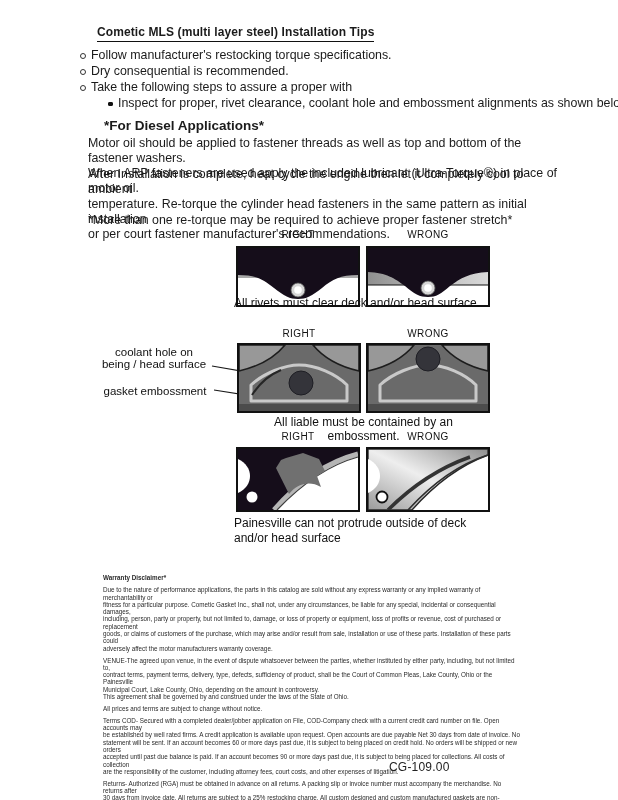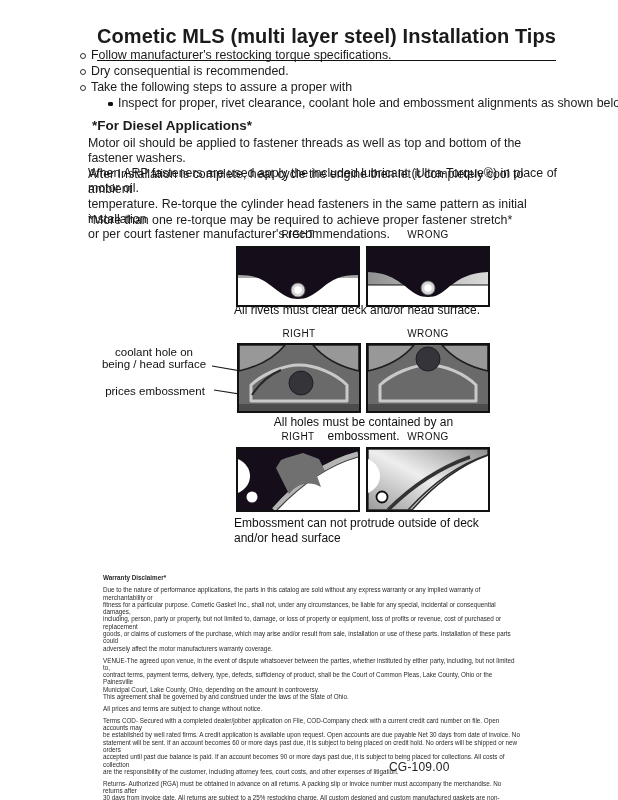--- a/index.html
+++ b/index.html
@@ -3,35 +3,35 @@
 <meta charset="utf-8">
 <style>
   html,body{margin:0;padding:0;background:#ffffff;}
   .page{
     position:relative; width:618px; height:800px; background:#fff;
     font-family:"Liberation Sans", sans-serif; color:var(--ink,#1b1b1b);
     overflow:hidden;
   }
   .abs{position:absolute;}
   .title{
-    left:97px; top:25px; font-size:20px; font-weight:bold;
-    border-bottom:1.6px solid #111; padding-bottom:12px; letter-spacing:.1px;
+    left:97px; top:25px; font-size:12px; font-weight:bold;
+    border-bottom:1.6px solid #111; padding-bottom:2px; letter-spacing:.1px;
   }
   .tips{left:80px; top:47px; font-size:12.4px;}
   .tip-line{position:relative; line-height:16px; padding-left:11px; white-space:nowrap;}
   .tip-line .o-marker{
     position:absolute; left:0; top:6px; width:4px; height:4px;
     border:1px solid #333; border-radius:50%;
   }
   .tip-sub{margin-left:27px;}
   .tip-sub .b-marker{
     position:absolute; left:1px; top:6.5px; width:4.5px; height:4.5px;
     background:#111; border-radius:50%;
   }
-  .diesel-heading{left:92px; top:118px; font-size:13.5px; font-weight:bold;}
+  .diesel-heading{left:104px; top:118px; font-size:13.5px; font-weight:bold;}
   .body-par{left:88px; font-size:12.4px; line-height:15px; white-space:pre-line; width:470px;}
   .p1{top:136px;} .p2{top:167px;} .p3{top:213px;}
 
   .dg-label{font-size:10px; letter-spacing:.4px; text-align:center; width:124px; color:#111;}
   .panel{width:124px;}
   .panel svg{display:block;}
   .caption{font-size:12px; color:#111;}
   .ann{font-size:11.5px; text-align:center; color:#111; line-height:12px;}
   .leader{pointer-events:none;}
 
@@ -103,31 +103,31 @@
       <rect x="1" y="1" width="122" height="59" fill="#ffffff" stroke="#111" stroke-width="2"></rect>
       <rect x="2" y="20" width="120" height="19" fill="url(#g-band1)"></rect>
       <line x1="2" y1="39" x2="122" y2="39" stroke="#111" stroke-width="1.2"></line>
       <path d="M2,2 H122 V26 C103,27 95,32 84,40 C75,48 70,51 62,51 C54,51 48,48 39,40 C28,32 21,27 2,26 Z" fill="var(--diagram-dark,#150d1a)"></path>
       <circle cx="62" cy="42" r="7" fill="#d6d6d6" stroke="#5a5a5a" stroke-width="0.8"></circle>
       <circle cx="62" cy="42" r="3.8" fill="#ffffff"></circle>
       <rect x="1" y="1" width="122" height="59" fill="none" stroke="#111" stroke-width="2"></rect>
     </svg>
   </div>
 
-  <div class="abs caption" style="left:234px; top:303px;">All rivets must clear deck and/or head surface.</div>
+  <div class="abs caption" style="left:234px; top:296px;">All rivets must clear deck and/or head surface.</div>
 
   <div class="abs dg-label" style="left:237px; top:328px;">RIGHT</div>
   <div class="abs dg-label" style="left:366px; top:328px;">WRONG</div>
 
   <div class="abs ann" style="left:98px; top:346px; width:112px;">
     <div>coolant hole on</div>
     <div>being / head surface</div>
   </div>
   <div class="abs ann" style="left:98px; top:385px; width:114px;">
-    <div>prices embossment</div>
+    <div>gasket embossment</div>
   </div>
 
   <svg class="abs leader" style="left:0; top:330px;" width="618" height="100">
     <line x1="212" y1="36" x2="298" y2="51" stroke="#1a1a1a" stroke-width="1.1"></line>
     <line x1="214" y1="60" x2="265" y2="68" stroke="#1a1a1a" stroke-width="1.1"></line>
   </svg>
 
   <div class="abs panel" style="left:237px; top:343px;">
     <svg width="124" height="70" viewBox="0 0 124 70">
       <rect x="1" y="1" width="122" height="68" fill="var(--panel-gray,#6a6a6a)" stroke="#111" stroke-width="2"></rect>
@@ -146,21 +146,21 @@
       <rect x="1" y="1" width="122" height="68" fill="var(--panel-gray,#6a6a6a)" stroke="#111" stroke-width="2"></rect>
       <path d="M2,2 H48 C39,13 24,23 2,28 Z" fill="#989898" stroke="#1d1d1d" stroke-width="1.6"></path>
       <path d="M122,2 H76 C85,13 100,23 122,28 Z" fill="#989898" stroke="#1d1d1d" stroke-width="1.6"></path>
       <rect x="2" y="61" width="120" height="7" fill="#4c4c4c"></rect>
       <path d="M14,58 V42 C27,30 48,22 62,22 C79,22 99,31 110,42 V58 Z" fill="none" stroke="var(--emboss-light,#c9c9c9)" stroke-width="3" stroke-linejoin="round"></path>
       <circle cx="62" cy="16" r="12" fill="#34343a" stroke="#1e1e24" stroke-width="1"></circle>
       <rect x="1" y="1" width="122" height="68" fill="none" stroke="#111" stroke-width="2"></rect>
     </svg>
   </div>
 
-  <div class="abs caption" style="left:237px; top:415px; width:253px; text-align:center;">All holes must be contained by an embossment.</div>
+  <div class="abs caption" style="left:237px; top:415px; width:253px; text-align:center;">All liable must be contained by an embossment.</div>
 
   <div class="abs dg-label" style="left:236px; top:431px;">RIGHT</div>
   <div class="abs dg-label" style="left:366px; top:431px;">WRONG</div>
 
   <div class="abs panel" style="left:236px; top:447px;">
     <svg width="124" height="65" viewBox="0 0 124 65">
       <rect x="1" y="1" width="122" height="63" fill="#ffffff" stroke="#111" stroke-width="2"></rect>
       <path d="M2,2 H122 V8 C95,18 68,38 46,63 L2,63 Z" fill="var(--diagram-dark,#150d1a)"></path>
       <path d="M40,63 C60,40 88,18 122,8 L122,63 Z" fill="#ffffff"></path>
       <path d="M38,63 C59,39 87,16 122,7" fill="none" stroke="#b5b5b5" stroke-width="5"></path>
@@ -184,21 +184,21 @@
       <rect x="1" y="1" width="122" height="63" fill="#ffffff" stroke="#111" stroke-width="2"></rect>
       <path d="M2,2 H122 V8 C95,18 68,38 46,63 L2,63 Z" fill="url(#g-silver)" stroke="#2a2a2a" stroke-width="1.4"></path>
       <path d="M22,63 C44,41 70,22 104,10" fill="none" stroke="#333333" stroke-width="3.5"></path>
       <path d="M42,63 C63,40 90,18 122,8" fill="none" stroke="#2e2e2e" stroke-width="1.6"></path>
       <path d="M2,12 C10,16 14,22 14,29 C14,36 10,42 2,46 Z" fill="#ffffff"></path>
       <circle cx="16" cy="50" r="5.5" fill="#ffffff" stroke="#111" stroke-width="1.8"></circle>
       <rect x="1" y="1" width="122" height="63" fill="none" stroke="#111" stroke-width="2"></rect>
     </svg>
   </div>
 
-  <div class="abs caption" style="left:234px; top:516px; line-height:14.5px; white-space:pre-line;">Embossment can not protrude outside of deck
+  <div class="abs caption" style="left:234px; top:516px; line-height:14.5px; white-space:pre-line;">Painesville can not protrude outside of deck
 and/or head surface</div>
 
   <div class="abs legal">
     <div class="legal-heading">Warranty Disclaimer*</div>
     <p>Due to the nature of performance applications, the parts in this catalog are sold without any express warranty or any implied warranty of merchantability or
 fitness for a particular purpose.  Cometic Gasket Inc., shall not, under any circumstances, be liable for any special, incidental or consequential damages,
 including, person, party or property, but not limited to, damage, or loss of property or equipment, loss of profits or revenue, cost of purchased or replacement
 goods, or claims of customers of the purchase, which may arise and/or result from sale, installation or use of these parts.  Installation of these parts could
 adversely affect the motor manufacturers warranty coverage.</p>
     <p>VENUE-The agreed upon venue, in the event of dispute whatsoever between the parties, whether instituted by either party, including, but not limited to,

